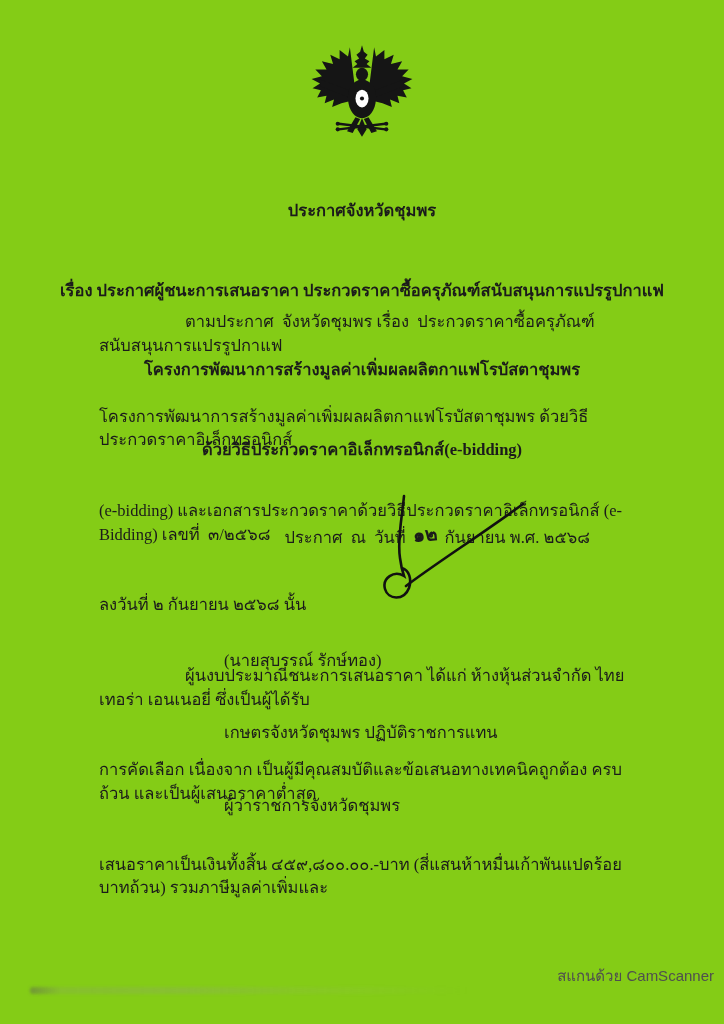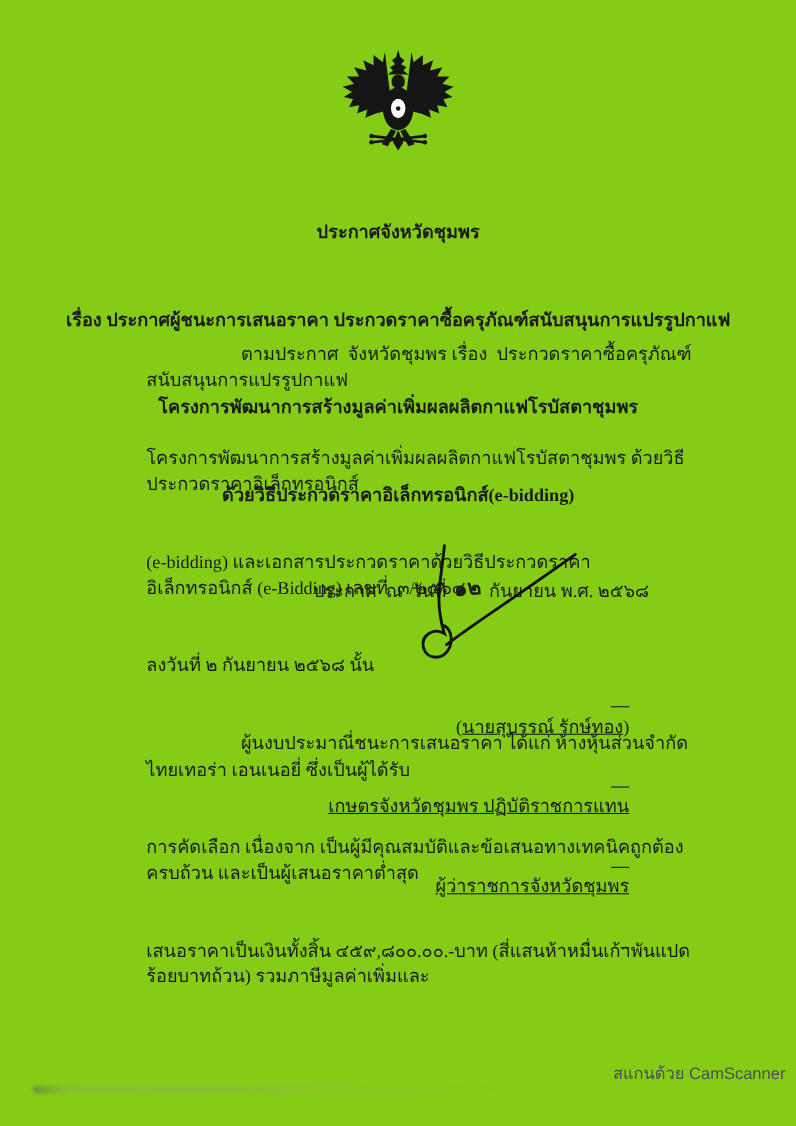--- a/index.html
+++ b/index.html
@@ -20,44 +20,43 @@
     position:absolute; top:145px; left:0; width:724px;
     text-align:center; font-weight:bold;
     font-size:16.5px; line-height:26.5px;
     white-space:pre-wrap;
   }
   .body-block {
     position:absolute; top:263px; left:99px; width:530px;
     font-size:16.5px; line-height:23.6px;
     white-space:pre-wrap;
   }
-  .body-block .line { min-height:23.6px;margin-left:34px; }
+  .body-block .line { min-height:23.6px; }
   .body-block .indent { text-indent:86px; }
   .date-line {
     position:absolute; top:501px; left:268px;
     font-size:16.5px; white-space:pre-wrap;
   }
   .date-line .handwritten {
     display:inline-block;
     font-size:19px;
     transform:rotate(-5deg) translateY(-2px);
     font-weight:bold;
     padding:0 3px;
   }
   .signature {
     position:absolute; top:494px; left:360px;
     width:170px; height:114px;
     pointer-events:none;
   }
   .sign-block {
-    position:absolute; top:600px; left:252px; width:320px;
-    text-align:right;
+    position:absolute; top:600px; left:224px; width:320px;
+    text-align:left;
     font-size:16.5px; line-height:24.3px;
     white-space:pre-wrap;
-    text-decoration:underline;
   }
   .smudge {
     position:absolute; top:987px; left:30px;
     width:440px; height:7px;
     background:linear-gradient(90deg,
       rgba(90,90,90,0.45) 0px, rgba(140,140,140,0.18) 30px,
       rgba(150,150,150,0.22) 35%, rgba(160,160,160,0.10) 60%,
       rgba(170,170,170,0.05) 80%, rgba(170,170,170,0) 100%);
     filter:blur(1.5px);
     border-radius:3px;

